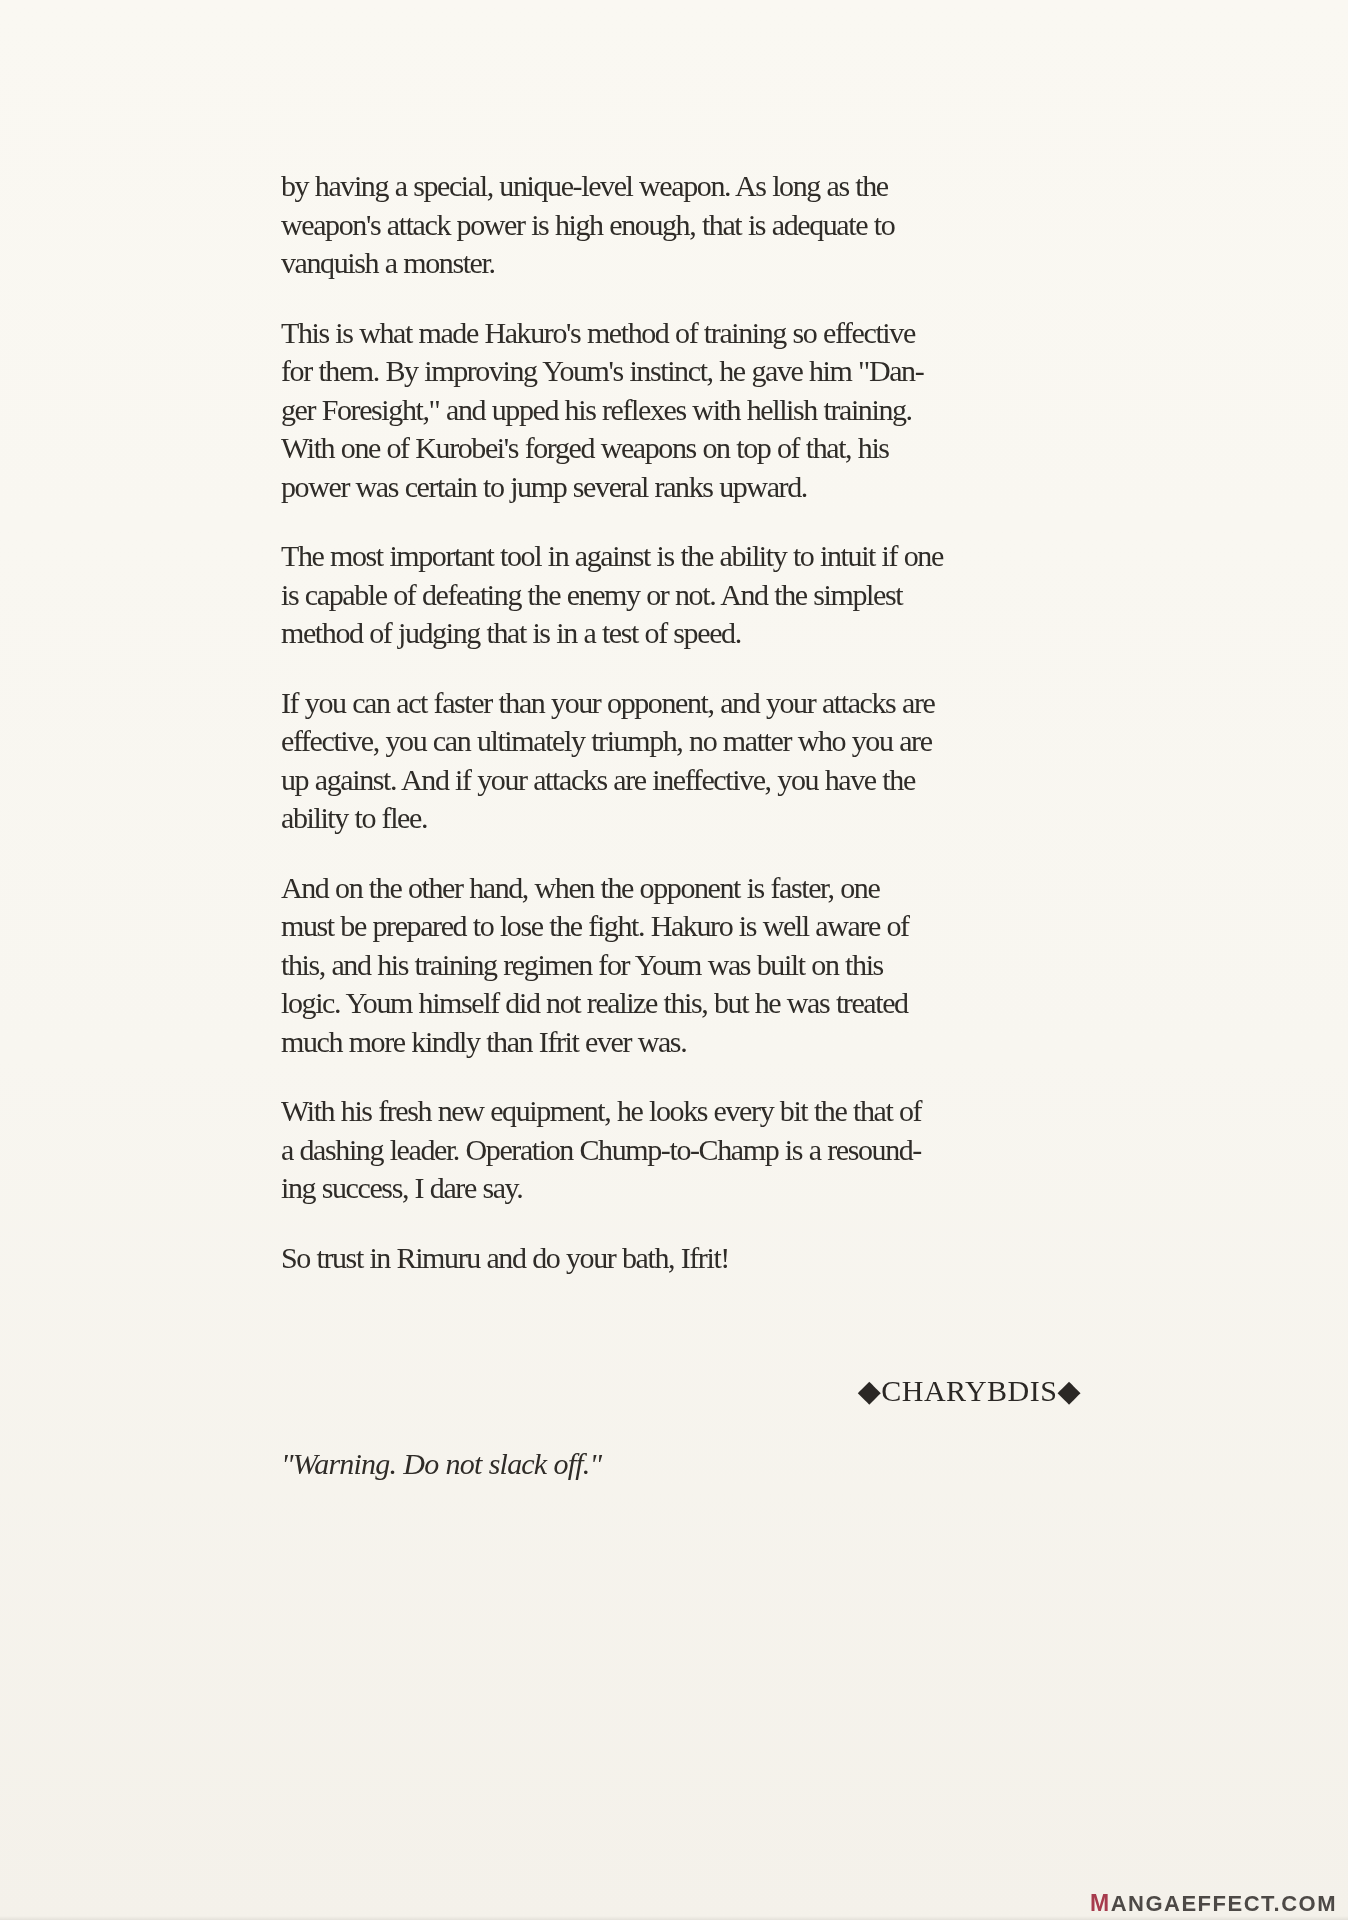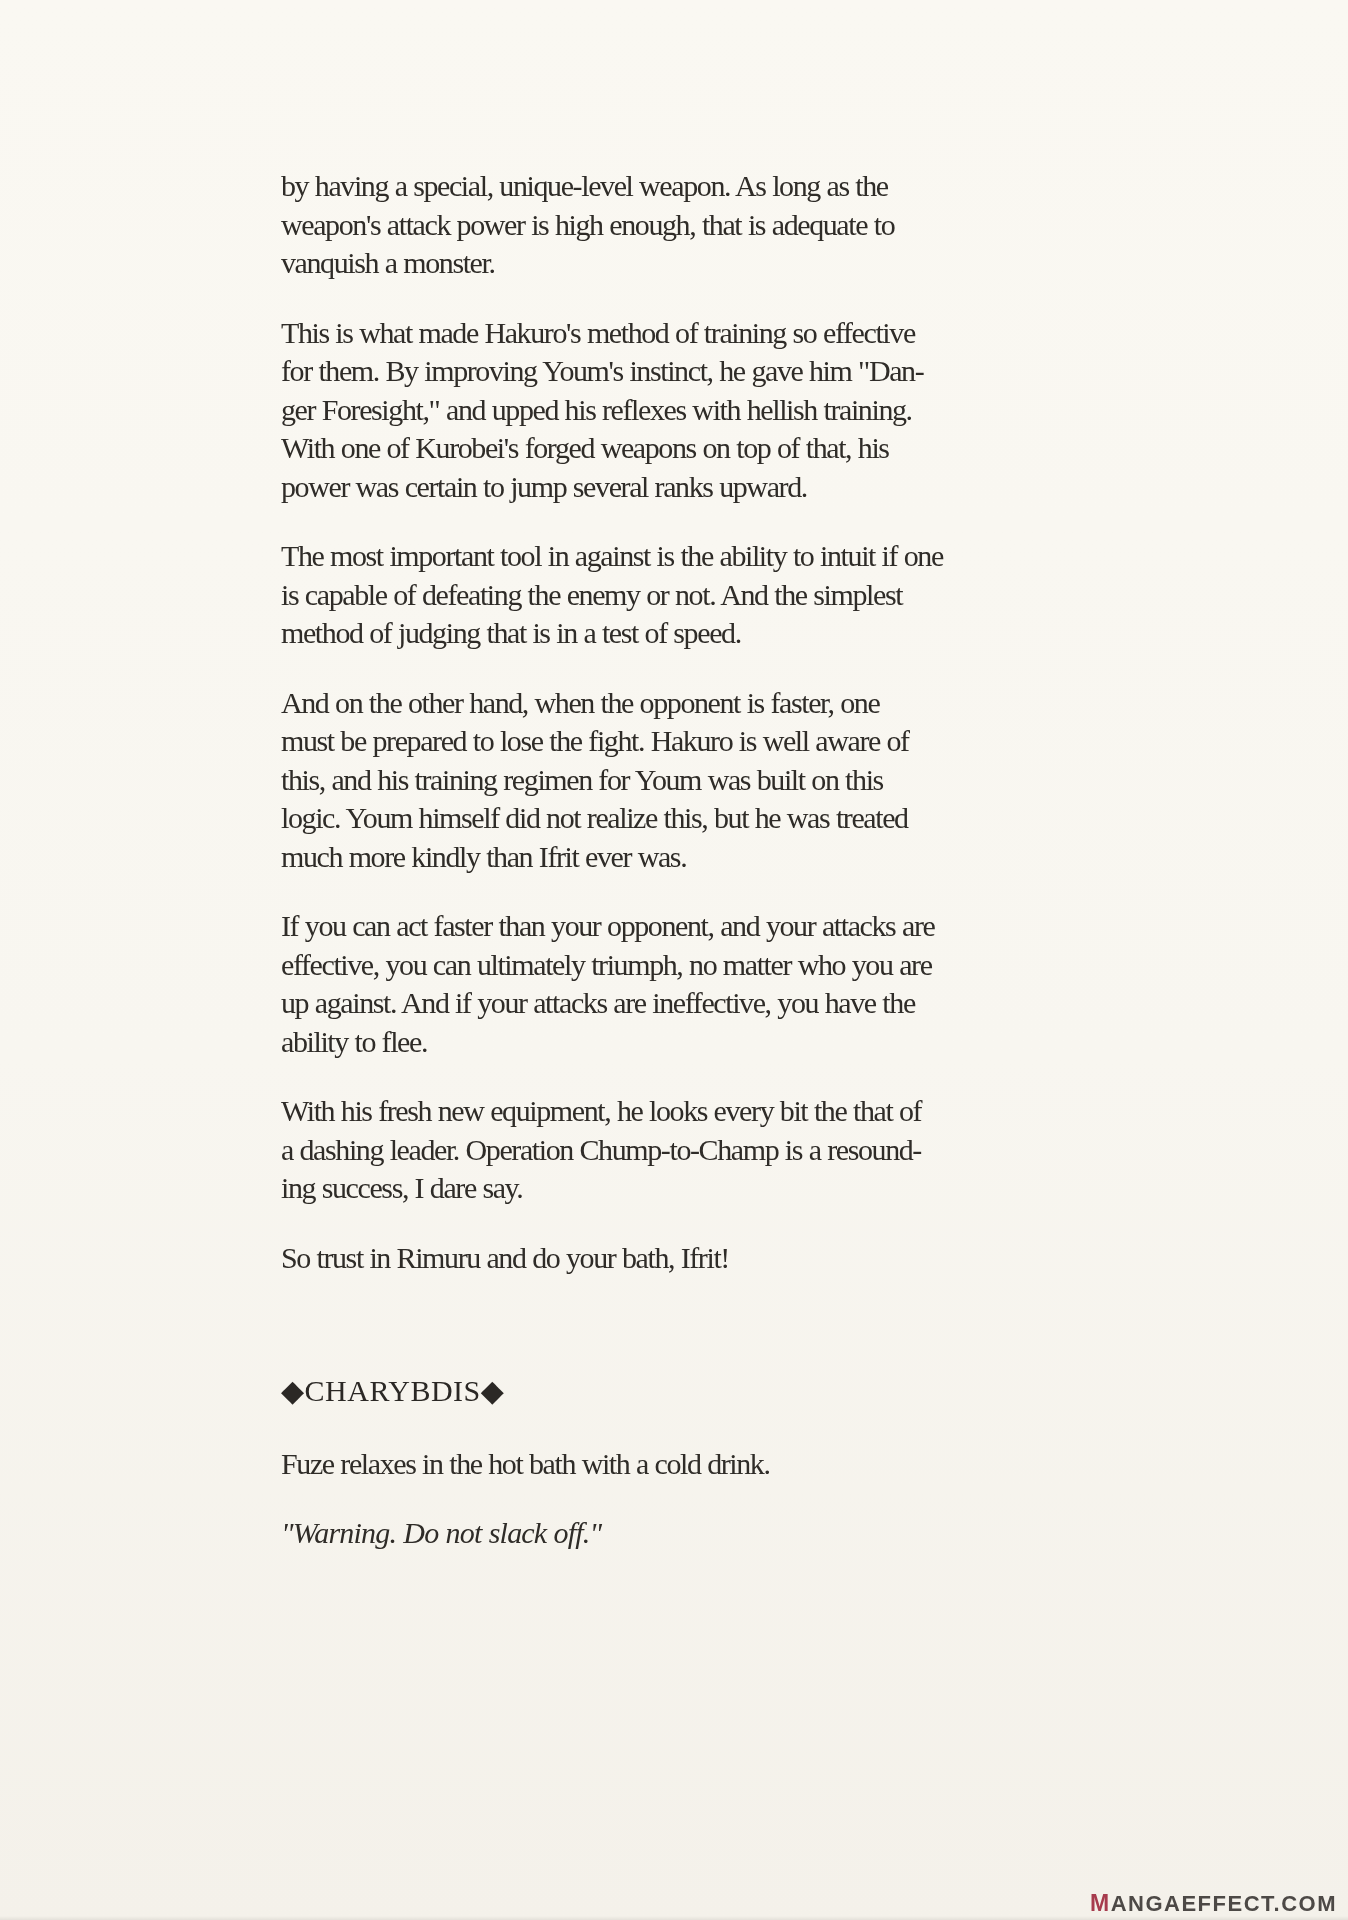--- a/index.html
+++ b/index.html
@@ -32,21 +32,21 @@
   }
   .text-column p {
     margin: 0 0 31px 0;
     white-space: pre;          
   }
   .section-heading {
     margin: 95px 0 34px 0;
     font-size: 30px;
     font-weight: normal;
     letter-spacing: 0.5px;
-    text-align: left;
+    text-align: right;
     width: 800px;
     color: #2b2825;
   }
   .italic {
     font-style: italic;
     letter-spacing: -0.8px;
   }
   .watermark {
     position: absolute;
     right: 11px;
@@ -85,37 +85,36 @@
 weapon's attack power is high enough, that is adequate to
 vanquish a monster.</p>
     <p>This is what made Hakuro's method of training so effective
 for them. By improving Youm's instinct, he gave him "Dan-
 ger Foresight," and upped his reflexes with hellish training.
 With one of Kurobei's forged weapons on top of that, his
 power was certain to jump several ranks upward.</p>
     <p>The most important tool in against is the ability to intuit if one
 is capable of defeating the enemy or not. And the simplest
 method of judging that is in a test of speed.</p>
+    <p>If you can act faster than your opponent, and your attacks are
+effective, you can ultimately triumph, no matter who you are
+up against. And if your attacks are ineffective, you have the
+ability to flee.</p>
     <p>And on the other hand, when the opponent is faster, one
 must be prepared to lose the fight. Hakuro is well aware of
 this, and his training regimen for Youm was built on this
 logic. Youm himself did not realize this, but he was treated
 much more kindly than Ifrit ever was.</p>
-    <p>If you can act faster than your opponent, and your attacks are
-effective, you can ultimately triumph, no matter who you are
-up against. And if your attacks are ineffective, you have the
-ability to flee.</p>
     <p>With his fresh new equipment, he looks every bit the that of
 a dashing leader. Operation Chump-to-Champ is a resound-
 ing success, I dare say.</p>
     <p>So trust in Rimuru and do your bath, Ifrit!</p>
 
     <h2 class="section-heading">◆CHARYBDIS◆</h2>
 
-    <p>Fuze relaxes in the hot bath with a cold drink.</p>
     <p class="italic">"Warning. Do not slack off."</p>
   </div>
 
   <div class="watermark">
     <span class="wm-initial">M</span><span class="wm-rest">ANGAEFFECT.COM</span>
   </div>
 
   <div class="page-bottom-edge"></div>
 
 </div>

